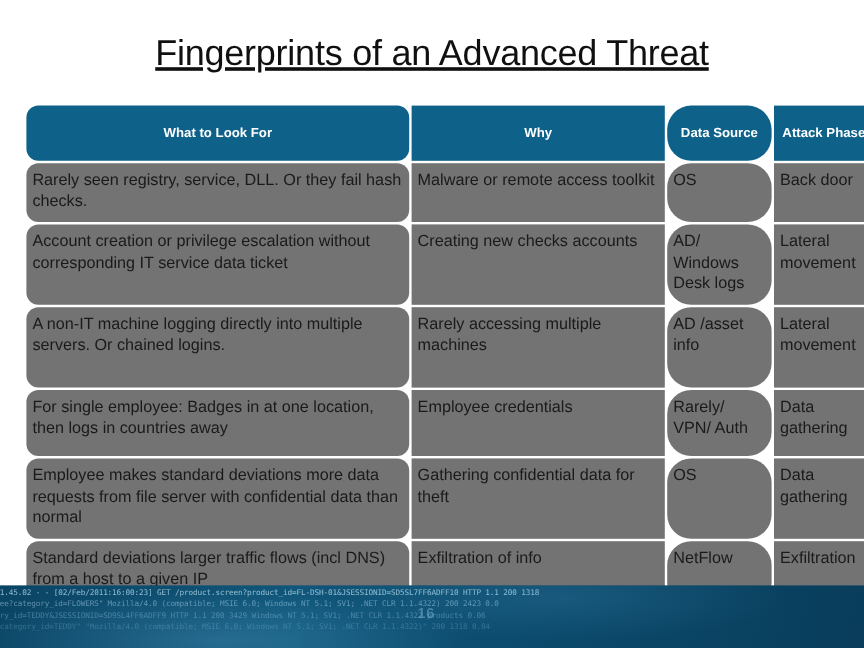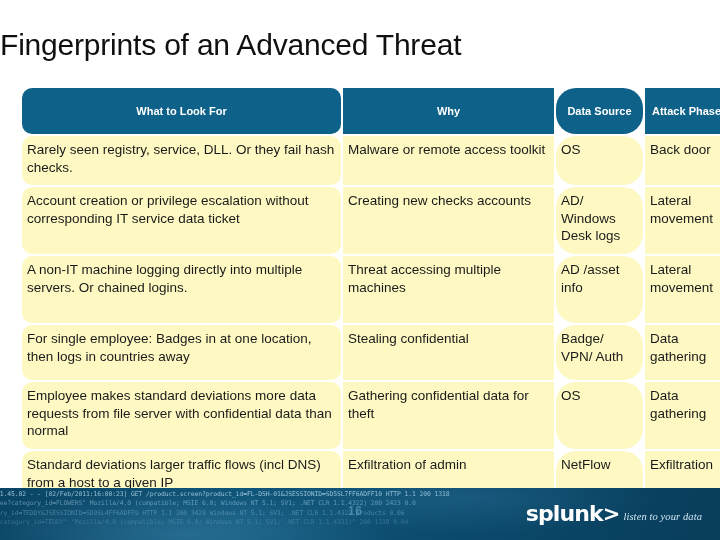--- a/index.html
+++ b/index.html
@@ -21,27 +21,28 @@
     height: 540px;
     background: #ffffff;
   }
 
   
   .slide-title {
     position: absolute;
     left: 0;
     top: 26px;
     width: 720px;
-    text-align: left;
+    text-align: center;
     font-size: 30px;
     font-weight: 400;
     color: #101010;
     letter-spacing: -0.2px;
     line-height: 38px;
     white-space: nowrap;
+    text-decoration: underline;
   }
 
   
   .threat-table {
     position: absolute;
     left: 20px;
     top: 86px;
     width: 680px;
     border-collapse: separate;
     border-spacing: 2px 2px;
@@ -52,21 +53,21 @@
     color: #ffffff;
     font-size: 11px;
     font-weight: bold;
     text-align: center;
     vertical-align: middle;
     padding: 7px 4px;
     height: 32px;
     line-height: 13px;
   }
   .threat-table td {
-    background: #fef9c3;
+    background: #737373;
     color: #1a1a1a;
     font-size: 13.5px;
     font-weight: 400;
     text-align: left;
     vertical-align: top;
     padding: 5px 5px 6px 5px;
     line-height: 17.5px;
   }
   .col-what  { width: 311px; border-radius: 10px; }
   .col-why   { width: 203px; }
@@ -193,56 +194,51 @@
         <td class="col-phase">Back door</td>
       </tr>
       <tr class="r2">
         <td class="col-what">Account creation or privilege escalation without corresponding IT service data ticket</td>
         <td class="col-why">Creating new checks accounts</td>
         <td class="col-src">AD/ Windows Desk logs</td>
         <td class="col-phase">Lateral movement</td>
       </tr>
       <tr class="r3">
         <td class="col-what">A non-IT machine logging directly into multiple servers. Or chained logins.</td>
-        <td class="col-why">Threat accessing multiple machines</td>
+        <td class="col-why">Rarely accessing multiple machines</td>
         <td class="col-src">AD /asset info</td>
         <td class="col-phase">Lateral movement</td>
       </tr>
       <tr class="r4">
         <td class="col-what">For single employee: Badges in at one location, then logs in countries away</td>
-        <td class="col-why">Stealing confidential</td>
-        <td class="col-src">Badge/ VPN/ Auth</td>
+        <td class="col-why">Employee credentials</td>
+        <td class="col-src">Rarely/ VPN/ Auth</td>
         <td class="col-phase">Data gathering</td>
       </tr>
       <tr class="r5">
         <td class="col-what">Employee makes standard deviations more data requests from file server with confidential data than normal</td>
         <td class="col-why">Gathering confidential data for theft</td>
         <td class="col-src">OS</td>
         <td class="col-phase">Data gathering</td>
       </tr>
       <tr class="r6">
         <td class="col-what">Standard deviations larger traffic flows (incl DNS) from a host to a given IP</td>
-        <td class="col-why">Exfiltration of admin</td>
+        <td class="col-why">Exfiltration of info</td>
         <td class="col-src">NetFlow</td>
         <td class="col-phase">Exfiltration</td>
       </tr>
     </tbody>
   </table>
 
   <div class="footer">
     <div class="log-lines">
       <div class="fade-a">01.45.02 - - [02/Feb/2011:16:00:23] GET /product.screen?product_id=FL-DSH-01&amp;JSESSIONID=SD5SL7FF6ADFF10 HTTP 1.1 200 1318</div>
       <div class="fade-b">ree?category_id=FLOWERS" Mozilla/4.0 (compatible; MSIE 6.0; Windows NT 5.1; SV1; .NET CLR 1.1.4322) 200 2423 0.0</div>
       <div class="fade-c">ory_id=TEDDY&amp;JSESSIONID=SD9SL4FF6ADFF9 HTTP 1.1 200 3429 Windows NT 5.1; SV1; .NET CLR 1.1.4322 products 0.06</div>
       <div class="fade-d">?category_id=TEDDY" "Mozilla/4.0 (compatible; MSIE 6.0; Windows NT 5.1; SV1; .NET CLR 1.1.4322)" 200 1318 0.04</div>
     </div>
     <div class="footer-sheen"></div>
   </div>
 
   <div class="page-number">16</div>
 
-  <div class="splunk-logo">
-    <span class="splunk-word">splunk</span>
-    <span class="splunk-chevron">&gt;</span>
-    <span class="splunk-tagline">listen to your data</span>
-  </div>
 
 </div>
 
 </body></html>

